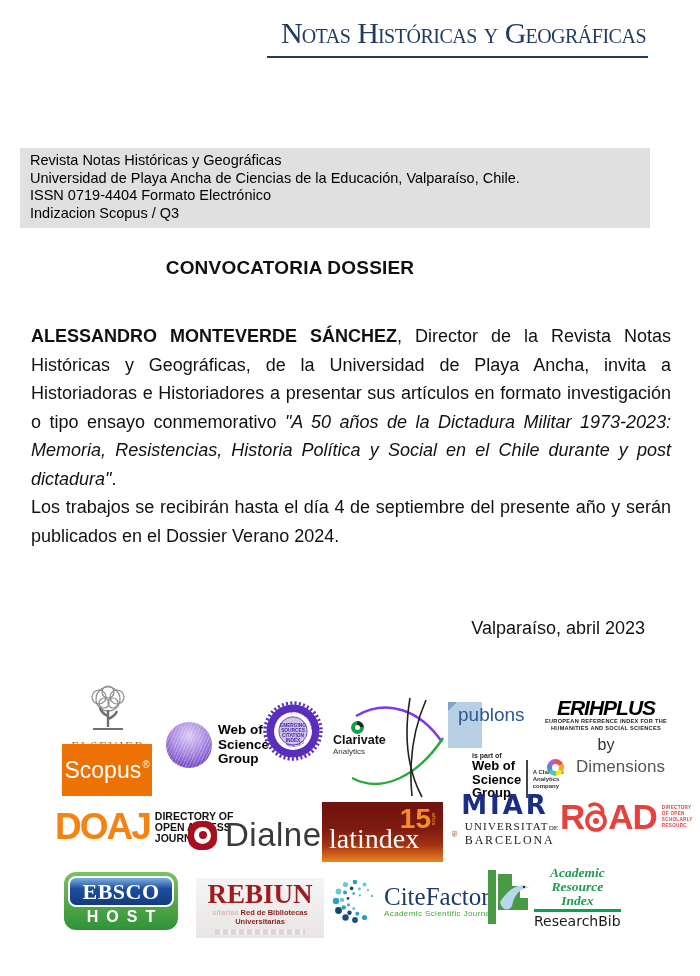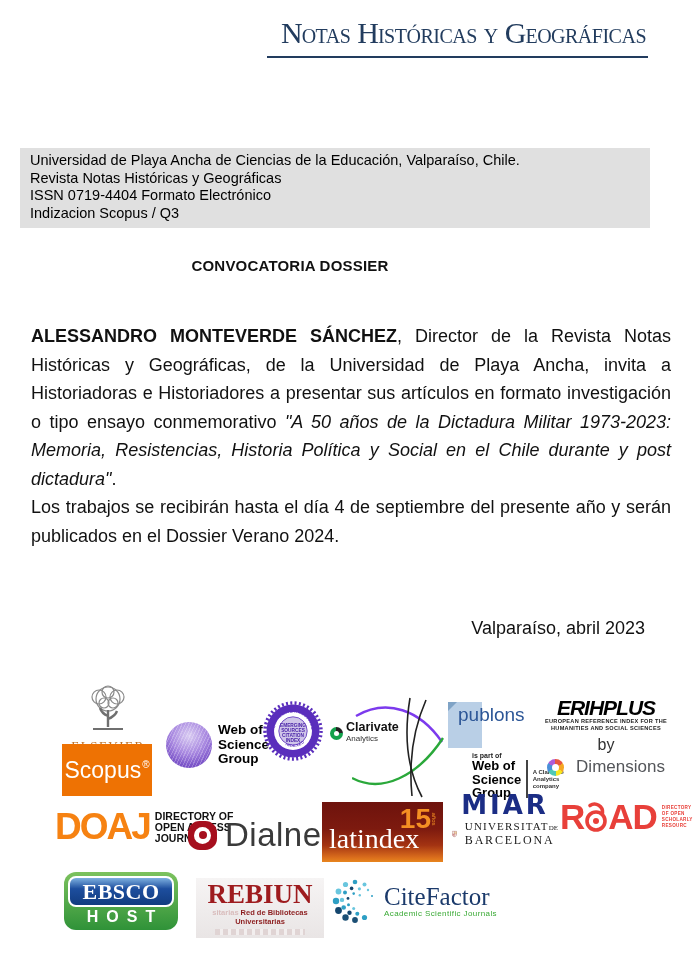--- a/index.html
+++ b/index.html
@@ -20,21 +20,21 @@
   .journal-logo .gap { display:inline-block; width:7px; }
 
   
   .info-box {
     position:absolute; left:20px; top:148px; width:630px; background:#e0e0e0;
     padding:4px 10px 6px 10px; font-size:14.5px; line-height:17.5px; color:#000;
   }
 
   
   .doc-title { position:absolute; left:0; top:257px; width:580px; text-align:center;
-    font-size:15px; font-weight:bold; letter-spacing:0.2px; }
+    font-size:19px; font-weight:bold; letter-spacing:0.2px; }
   .body-text { position:absolute; left:31px; top:322px; width:640px;
     font-size:18px; line-height:28.5px; text-align:justify; }
   .body-text p { margin:0; }
   .date-line { position:absolute; top:618px; right:55px; font-size:18px; }
 
   
   .logo-block { position:absolute; }
   .cc { display:flex; align-items:center; }
 
   
@@ -48,21 +48,21 @@
   .wos { left:166px; top:722px; width:104px; }
   .wos-globe { width:46px; height:46px; border-radius:50%;
     background:
       repeating-linear-gradient(115deg, rgba(255,255,255,0.25) 0 1px, rgba(0,0,0,0) 1px 3px),
       radial-gradient(circle at 50% 30%, #d9ccf2 0%, #a888e0 45%, #7b54c8 75%, #6a41bd 100%);
     flex:0 0 46px; }
   .wos-text { margin-left:6px; font-weight:bold; font-size:13.5px; line-height:14.5px; color:#000; }
   
   .esci { left:262px; top:700px; }
   
-  .clarivate { left:330px; top:721px; }
+  .clarivate { left:330px; top:721px;flex-direction:column; }
   .clarivate-icon { width:13px; height:13px; border-radius:50%;
     background:conic-gradient(#222 0 90deg, #12a14b 90deg 360deg);
     position:relative; flex:0 0 13px; }
   .clarivate-icon::after { content:""; position:absolute; left:4px; top:4px; width:5px; height:5px;
     background:#fff; border-radius:50%; }
   .clarivate-name { margin-left:3px; font-size:12.5px; font-weight:bold; color:#111; line-height:12px; }
   .clarivate-sub { font-size:8px; color:#333; font-weight:normal; }
   
   .swoosh { left:352px; top:694px; }
   
@@ -155,22 +155,22 @@
 </head>
 <body>
 
 <div class="page">
 
   <div class="journal-logo">
     <span class="big">N</span><span class="small">OTAS</span><span class="gap"></span><span class="big">H</span><span class="small">ISTÓRICAS</span><span class="gap"></span><span class="small">Y</span><span class="gap"></span><span class="big">G</span><span class="small">EOGRÁFICAS</span>
   </div>
 
   <div class="info-box">
+    <div>Revista Notas Históricas y Geográficas</div>
     <div>Universidad de Playa Ancha de Ciencias de la Educación, Valparaíso, Chile.</div>
-    <div>Revista Notas Históricas y Geográficas</div>
     <div>ISSN 0719-4404 Formato Electrónico</div>
     <div>Indizacion Scopus / Q3</div>
   </div>
 
   <div class="doc-title">CONVOCATORIA DOSSIER</div>
 
   <div class="body-text">
     <p><b>ALESSANDRO MONTEVERDE SÁNCHEZ</b><span>, Director de la Revista Notas Históricas y Geográficas, de la Universidad de Playa Ancha, invita a Historiadoras e Historiadores a presentar sus artículos en formato investigación o tipo ensayo conmemorativo </span><i>"A 50 años de la Dictadura Militar 1973-2023: Memoria, Resistencias, Historia Política y Social en el Chile durante y post dictadura"</i><span>.</span></p>
     <p>Los trabajos se recibirán hasta el día 4 de septiembre del presente año y serán publicados en el Dossier Verano 2024.</p>
   </div>
@@ -367,14 +367,29 @@
       <circle cx="27.8" cy="17.3" r="1.2" fill="#69c6de"></circle>
         <circle cx="36" cy="12" r="1.2" fill="#69c6de"></circle>
       <circle cx="40" cy="18" r="1" fill="#2e9fc4"></circle>
     </svg>
     <div class="citefactor-text">
       <div class="citefactor-word">CiteFactor</div>
       <div class="citefactor-sub">Academic Scientific Journals</div>
     </div>
   </div>
 
+  <div class="logo-block researchbib cc">
+    <svg width="44" height="60" viewBox="0 0 44 60">
+      <rect x="2" y="2" width="8" height="54" fill="#4a9a45"></rect>
+      <path d="M12 6 h14 v12 h8 v12 h8 v12 h-30 z" fill="#4a9a45"></path>
+      <path d="M14 34 C24 18 38 14 43 20 C36 19 28 26 26 38 C22 44 16 42 14 34 z" fill="#b9d7ea"></path>
+      <circle cx="38" cy="19" r="1.2" fill="#2a2a2a"></circle>
+    </svg>
+    <div class="rb-text">
+      <div class="rb-index">Academic</div>
+      <div class="rb-index">Resource</div>
+      <div class="rb-index">Index</div>
+      <div class="rb-underline"></div>
+      <div class="rb-word">ResearchBib</div>
+    </div>
+  </div>
 
 </div>
 
 </body></html>

